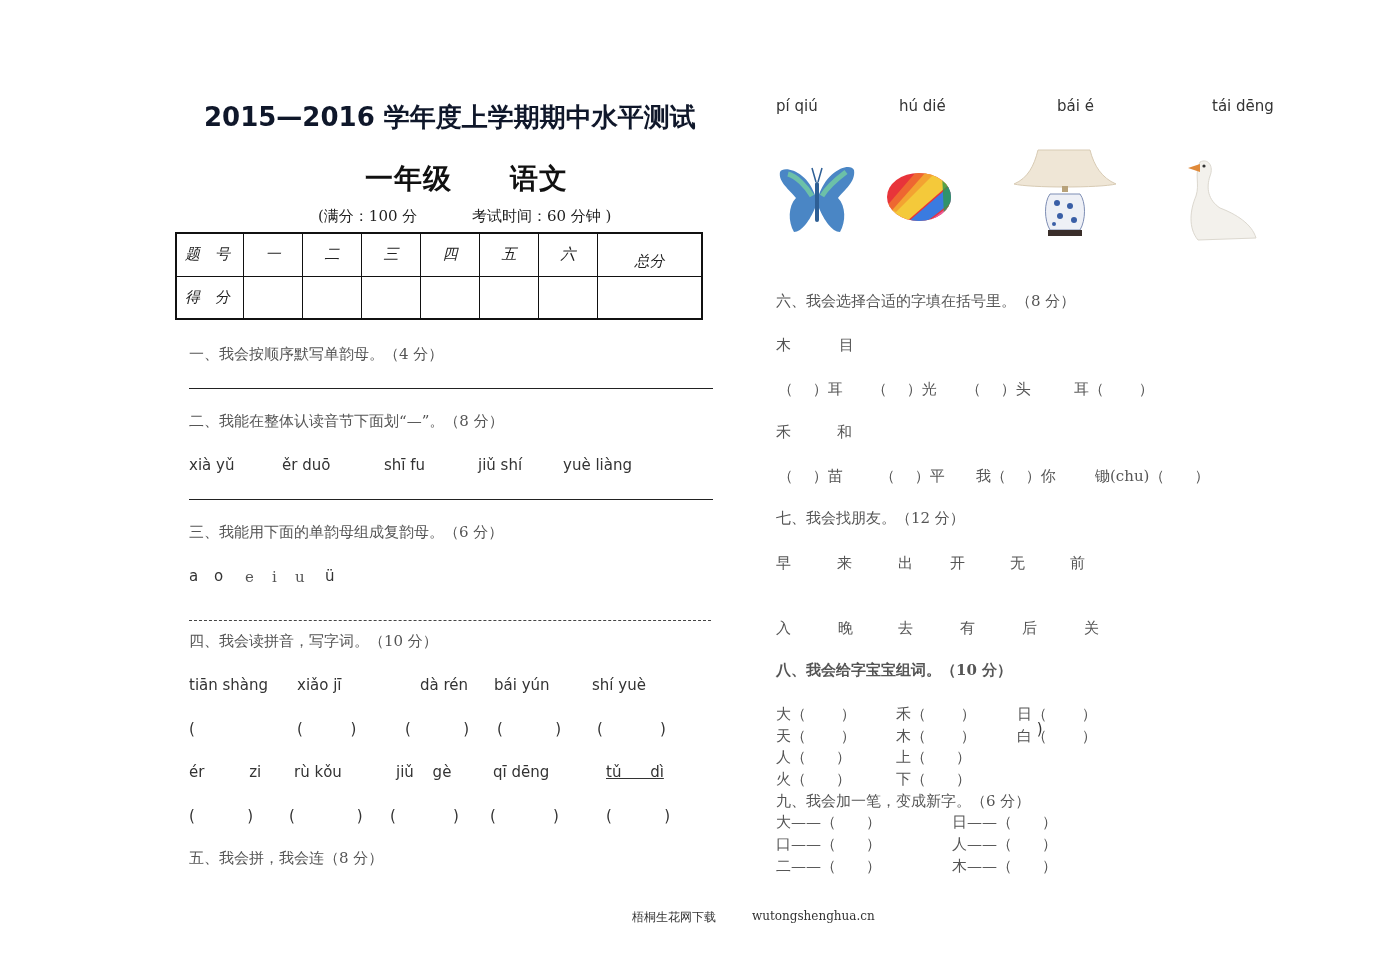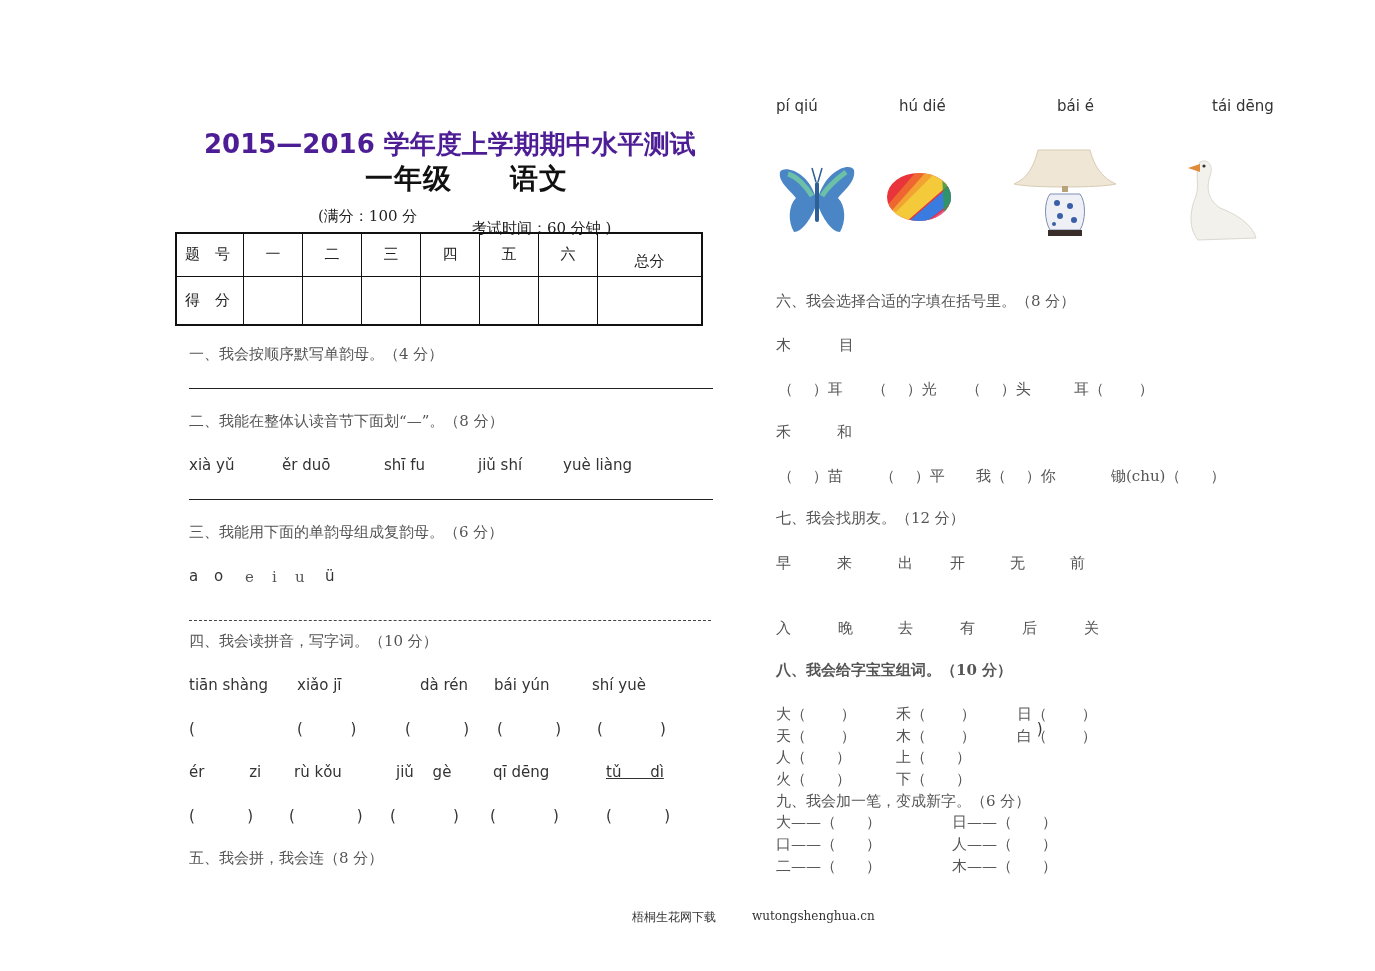--- a/index.html
+++ b/index.html
@@ -1,52 +1,52 @@
 <!DOCTYPE html>
 <html><head>
 <meta charset="utf-8">
 <style>
   html, body { margin:0; padding:0; background:#ffffff; }
   body { width:1375px; height:971px; position:relative; overflow:hidden;
          font-family:"DejaVu Serif", "Liberation Serif", serif; color:#333; }
   .abs { position:absolute; white-space:nowrap; }
-  .title { font-family:"DejaVu Sans", "Liberation Sans", sans-serif; font-weight:bold; font-size:26px; color:#4c1d95;margin-top:27px; }
+  .title { font-family:"DejaVu Sans", "Liberation Sans", sans-serif; font-weight:bold; font-size:26px; color:#0f172a; }
   .subtitle { font-family:"DejaVu Sans", "Liberation Sans", sans-serif; font-weight:bold; font-size:28px; color:#111; letter-spacing:1px; }
   .info { font-size:15px; color:#222; }
   .q { font-size:15px; color:#555; }
   .py { font-family:"DejaVu Sans", "Liberation Sans", sans-serif; font-size:15px; color:#333; }
   .cn { font-size:15px; color:#555; }
   .hr { position:absolute; height:0; border-top:1px solid #222; }
   .dash { position:absolute; height:0; border-top:1px dashed #444; }
-  table.score { position:absolute; left:175px; top:232px; width:528px; height:88px; border-collapse:collapse; border:2px solid #111; }
+  table.score { position:absolute; left:175px; top:232px; width:528px; height:88px; border-collapse:collapse; border:2px solid #111;font-style:italic; }
   table.score td { border:1px solid #111; text-align:center; font-size:15px; color:#222; font-family:"DejaVu Sans", "Liberation Sans", sans-serif; padding:0; }
   table.score td.lbl { text-align:left; padding-left:8px; word-spacing:12px; }
   .img { position:absolute; }
 </style>
 </head>
 <body>
 
 <div class="abs title" style="left:204px; top:100px;">2015—2016 学年度上学期期中水平测试</div>
 <div class="abs subtitle" style="left:365px; top:160px;">一年级　　语文</div>
 <div class="abs info" style="left:318px; top:207px;">(满分：100 分</div>
-<div class="abs info" style="left:472px; top:207px;margin-top:12px;">考试时间：60 分钟 )</div>
+<div class="abs info" style="left:472px; top:207px;">考试时间：60 分钟 )</div>
 
 <table class="score">
   <tbody>
       <tr style="height:43px;">
     <td class="lbl" style="width:58px;">题　号</td>
     <td style="width:58px;">一</td>
     <td style="width:58px;">二</td>
     <td style="width:58px;">三</td>
     <td style="width:58px;">四</td>
     <td style="width:58px;">五</td>
     <td style="width:58px;">六</td>
     <td style="vertical-align:top; padding-top:18px;">总分</td>
   </tr>
-  <tr style="height:49px;">
+  <tr style="height:43px;">
     <td class="lbl">得　分</td>
     <td></td>
     <td></td>
     <td></td>
     <td></td>
     <td></td>
     <td></td>
     <td></td>
   </tr>
 </tbody>
@@ -155,21 +155,21 @@
 <div class="abs cn" style="left:778px; top:380px;">（　 ）耳</div>
 <div class="abs cn" style="left:872px; top:380px;">（　 ）光</div>
 <div class="abs cn" style="left:966px; top:380px;">（　 ）头</div>
 <div class="abs cn" style="left:1074px; top:380px;">耳（　　 ）</div>
 
 <div class="abs cn" style="left:776px; top:423px;">禾</div>
 <div class="abs cn" style="left:837px; top:423px;">和</div>
 <div class="abs cn" style="left:778px; top:467px;">（　 ）苗</div>
 <div class="abs cn" style="left:880px; top:467px;">（　 ）平</div>
 <div class="abs cn" style="left:976px; top:467px;">我（　 ）你</div>
-<div class="abs cn" style="left:1095px; top:467px;margin-left:16px;">锄(chu)（　　）</div>
+<div class="abs cn" style="left:1095px; top:467px;">锄(chu)（　　）</div>
 
 <div class="abs q" style="left:776px; top:509px;">七、我会找朋友。（12 分）</div>
 <div class="abs cn" style="left:776px; top:554px;">早</div>
 <div class="abs cn" style="left:837px; top:554px;">来</div>
 <div class="abs cn" style="left:898px; top:554px;">出</div>
 <div class="abs cn" style="left:950px; top:554px;">开</div>
 <div class="abs cn" style="left:1010px; top:554px;">无</div>
 <div class="abs cn" style="left:1070px; top:554px;">前</div>
 
 <div class="abs cn" style="left:776px; top:619px;">入</div>

